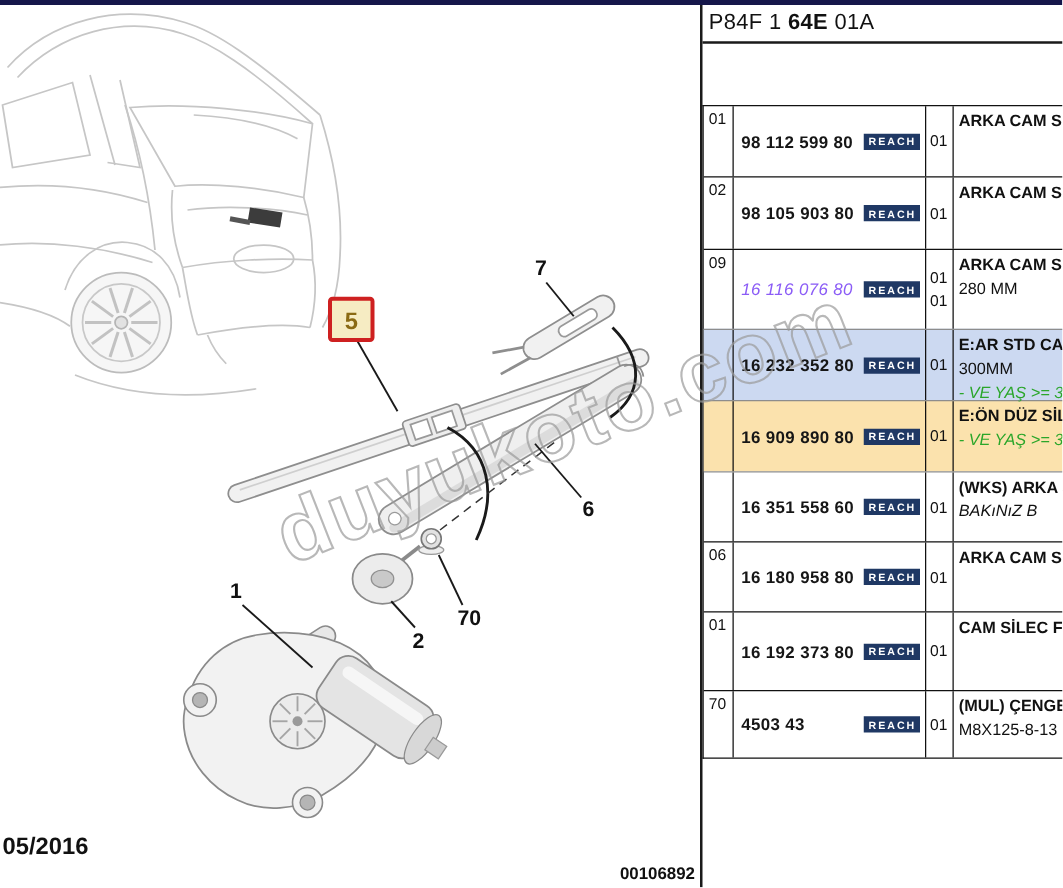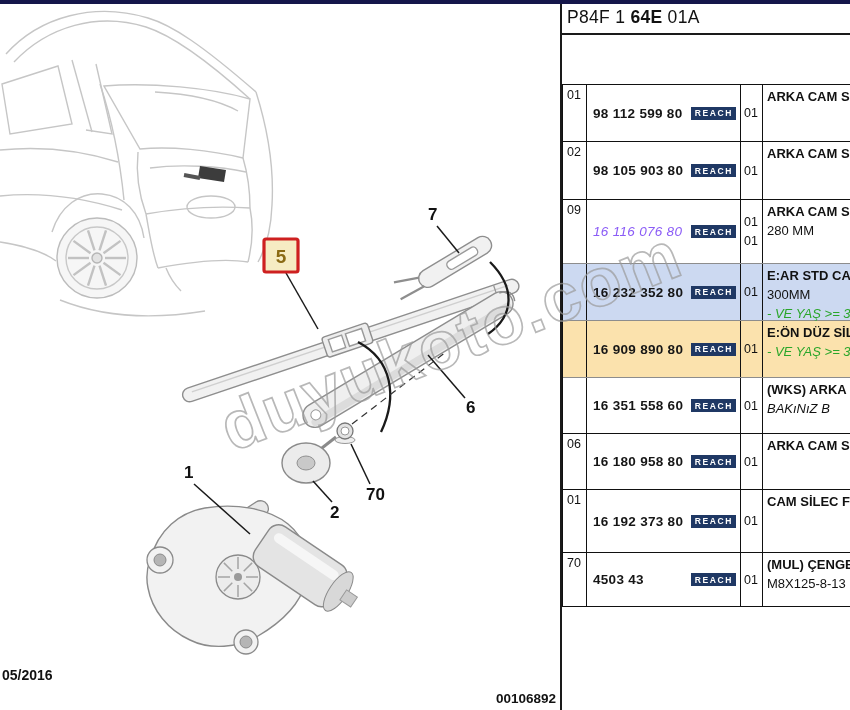--- a/index.html
+++ b/index.html
@@ -32,21 +32,21 @@
   .reach{color:#fff;font-size:8.5px;font-weight:bold;letter-spacing:1.6px;
          padding:2.5px 3px 2px 4px;line-height:1;flex:0 0 auto;}
   .qty{width:22px;border-right:1px solid #111;display:flex;flex-direction:column;
        justify-content:center;gap:5px;font-size:12.5px;padding-left:3px;}
   .desc{flex:1;padding:2px 0 0 4px;font-size:13px;line-height:19px;white-space:nowrap;}
   .d-bold{font-weight:bold;}
   .d-italic{font-style:italic;}
   .d-green{font-style:italic;}
   .dline{display:block;}
   
-  #foot-date{position:absolute;left:2px;top:667px;font-size:14px;font-weight:bold;z-index:6;}
+  #foot-date{position:absolute;left:2px;top:667px;font-size:19px;font-weight:bold;z-index:6;}
   #foot-doc{position:absolute;right:294px;top:691px;font-size:13.5px;font-weight:bold;z-index:6;}
   
   #diagram{position:absolute;left:0;top:0;z-index:1;}
   #watermark{position:absolute;left:0;top:0;z-index:40;pointer-events:none;}
   #watermark text{font-family:"Liberation Sans",sans-serif;font-weight:bold;}
 </style>
 </head>
 <body>
 
 <div id="stage">

